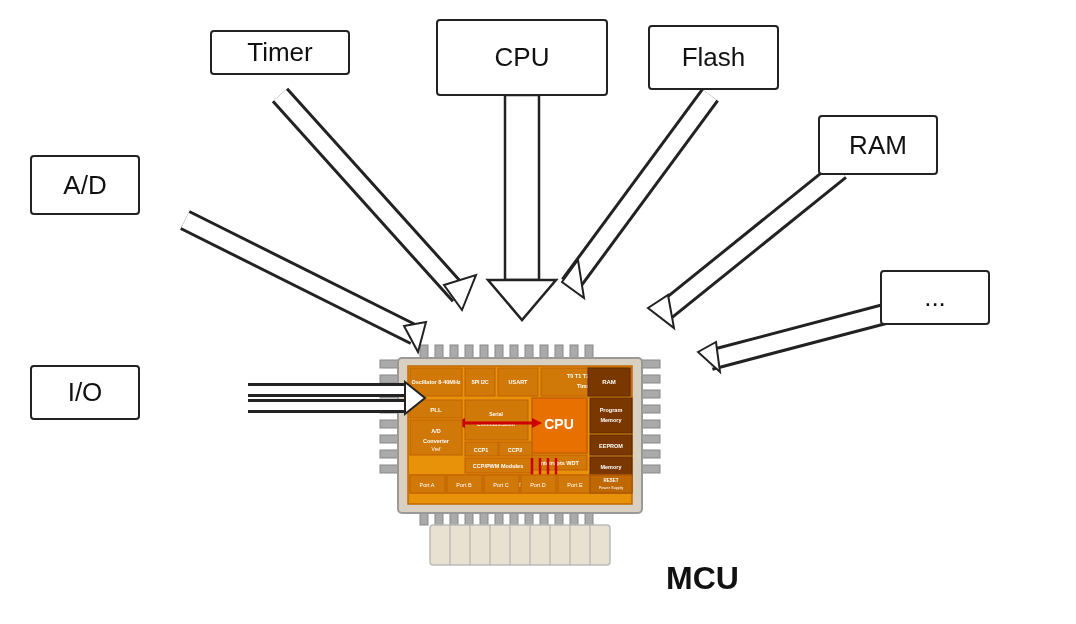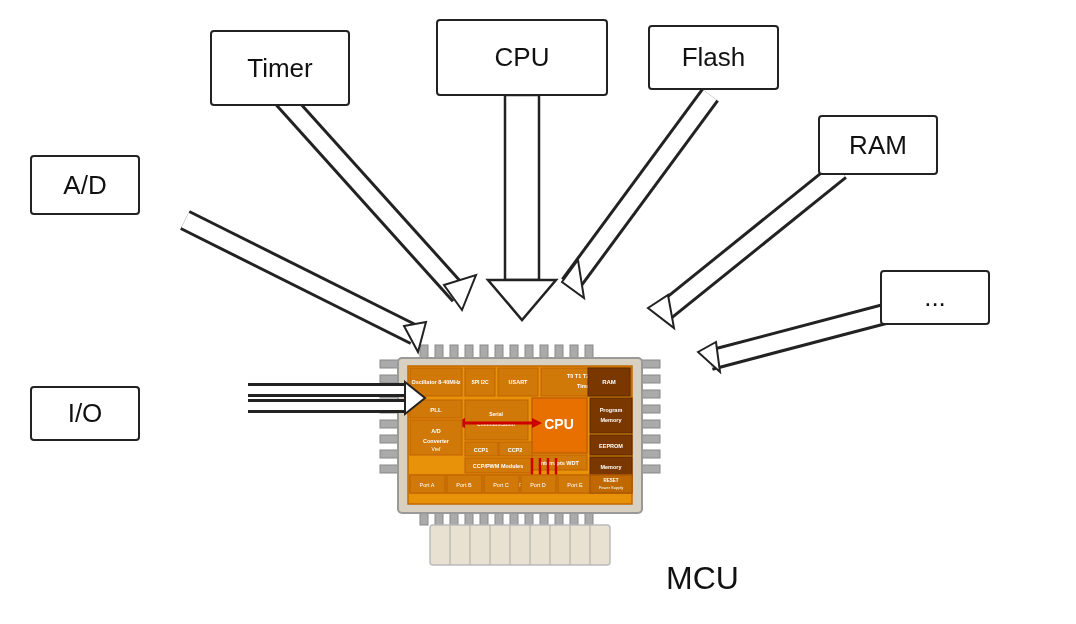--- a/index.html
+++ b/index.html
@@ -25,21 +25,21 @@
       align-items: center;
       justify-content: center;
       font-size: 26px;
       font-weight: 500;
       color: #111;
       z-index: 10;
     }
     .mcu-label {
       position: absolute;
       font-size: 32px;
-      font-weight: 400;
+      font-weight: 700;
       color: #111;
       text-align: right;
     }
     svg.arrows {
       position: absolute;
       top: 0; left: 0;
       width: 1076px;
       height: 624px;
       z-index: 5;
     }
@@ -98,37 +98,37 @@
       <line x1="248" y1="406" x2="405" y2="406" stroke="#222" stroke-width="14" stroke-linecap="butt"></line>
       <line x1="248" y1="406" x2="405" y2="406" stroke="white" stroke-width="8" stroke-linecap="butt"></line>
       <polygon points="405,382 425,398 405,414" fill="white" stroke="#222" stroke-width="2"></polygon>
     </g>
   </svg>
 
   <div class="label-box" style="left:436px; top:19px; width:172px; height:77px;">
     <span>CPU</span>
   </div>
 
-  <div class="label-box" style="left:210px; top:30px; width:140px; height:76px;">
+  <div class="label-box" style="left:210px; top:30px; width:140px; height:45px;">
     <span>Timer</span>
   </div>
 
   <div class="label-box" style="left:648px; top:25px; width:131px; height:65px;">
     <span>Flash</span>
   </div>
 
   <div class="label-box" style="left:818px; top:115px; width:120px; height:60px;">
     <span>RAM</span>
   </div>
 
   <div class="label-box" style="left:30px; top:155px; width:110px; height:60px;">
     <span>A/D</span>
   </div>
 
-  <div class="label-box" style="left:30px; top:365px; width:110px; height:55px;margin-top:21px;">
+  <div class="label-box" style="left:30px; top:365px; width:110px; height:55px;">
     <span>I/O</span>
   </div>
 
   <div class="label-box" style="left:880px; top:270px; width:110px; height:55px;">
     <span>...</span>
   </div>
 
   <div style="position:absolute; left:370px; top:310px; width:300px; height:260px;">
 
     

